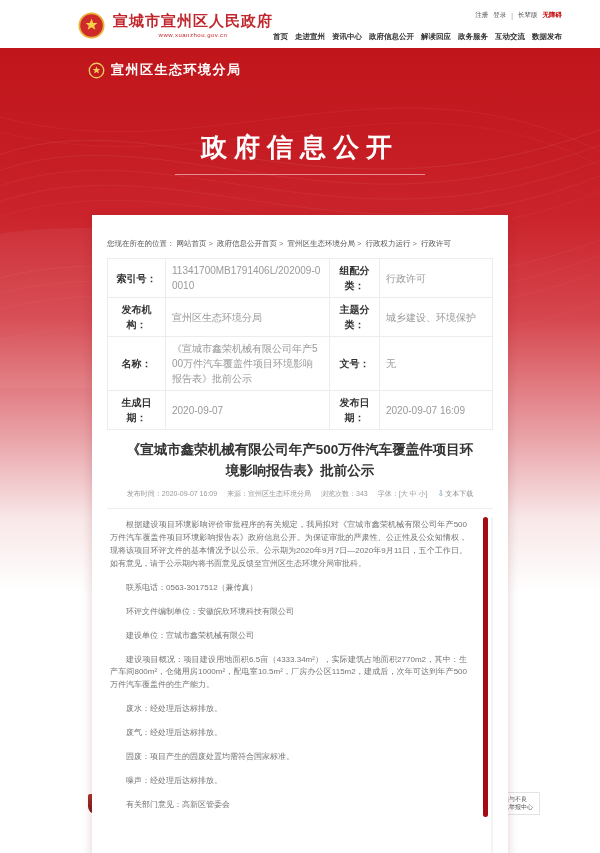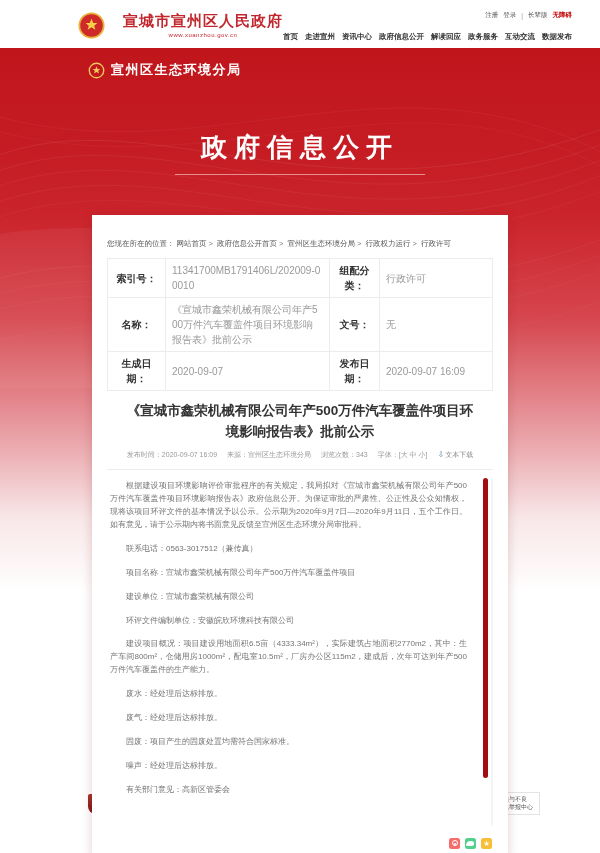--- a/index.html
+++ b/index.html
@@ -7,21 +7,21 @@
     --scroll-thumb:#a30d12; --share-weibo:#f56c6c; --share-wechat:#52cf8a; --share-qzone:#f6bf36;
   }
   *{box-sizing:border-box; margin:0; padding:0;}
   html,body{width:600px; height:853px; overflow:hidden; background:#fff;
     font-family:"Liberation Sans","DejaVu Sans",sans-serif;}
   a{text-decoration:none; cursor:pointer;}
 
   
   .site-header{height:48px; background:#fff; display:flex; align-items:center;
     justify-content:space-between; padding:2px 78px 0 78px;}
-  .header-left{display:flex; align-items:center; gap:18px;}
+  .header-left{display:flex; align-items:center; gap:8px;}
   .emblem svg{width:27px; height:27px; display:block;}
   .site-title{font-family:"Liberation Serif","DejaVu Serif",serif; font-weight:bold;
     color:#c1272d; font-size:15px; letter-spacing:1px; white-space:nowrap;}
   .site-url{font-size:6px; color:#c1272d; text-align:center; margin-top:1px; letter-spacing:.5px;}
   .header-right{display:flex; flex-direction:column; align-items:flex-end; gap:12px; padding-top:3px;}
   .top-links{font-size:6.5px; color:#555; display:flex; gap:5px; align-items:center;}
   .top-links a{color:#555;}
   .top-links .red{color:var(--link-red); font-weight:bold;}
   .top-links .tdiv{color:#999;}
   .main-nav{display:flex; gap:7px; font-size:7.5px; color:#333; font-weight:600; white-space:nowrap;}
@@ -199,20 +199,26 @@
           <col>
         </colgroup>
       <tbody>
           <tr>
         <td class="lbl">索引号：</td>
         <td class="val">11341700MB1791406L/202009-00010</td>
         <td class="lbl">组配分类：</td>
         <td class="val">行政许可</td>
       </tr>
       <tr>
+        <td class="lbl">发布机构：</td>
+        <td class="val">宣州区生态环境分局</td>
+        <td class="lbl">主题分类：</td>
+        <td class="val">城乡建设、环境保护</td>
+      </tr>
+      <tr>
         <td class="lbl">名称：</td>
         <td class="val">《宣城市鑫荣机械有限公司年产500万件汽车覆盖件项目环境影响报告表》批前公示</td>
         <td class="lbl">文号：</td>
         <td class="val">无</td>
       </tr>
       <tr>
         <td class="lbl">生成日期：</td>
         <td class="val">2020-09-07</td>
         <td class="lbl">发布日期：</td>
         <td class="val">2020-09-07 16:09</td>
@@ -226,23 +232,22 @@
       <span class="m"><span>发布时间：</span><span>2020-09-07 16:09</span></span>
       <span class="m"><span>来源：</span><span>宣州区生态环境分局</span></span>
       <span class="m"><span>浏览次数：</span><span>343</span></span>
       <span class="m">字体：[大 中 小]</span>
       <span class="m dl"><span class="download-ic">⇩</span><span>文本下载</span></span>
     </div>
 
     <div class="article-scroll">
       <p class="para">根据建设项目环境影响评价审批程序的有关规定，我局拟对《宣城市鑫荣机械有限公司年产500万件汽车覆盖件项目环境影响报告表》政府信息公开。为保证审批的严肃性、公正性及公众知情权，现将该项目环评文件的基本情况予以公示。公示期为2020年9月7日—2020年9月11日，五个工作日。如有意见，请于公示期内将书面意见反馈至宣州区生态环境分局审批科。</p>
       <p class="para">联系电话：0563-3017512（兼传真）</p>
-      <p class="para">项目名称：宣城市鑫荣机械有限公司年产500万件汽车覆盖件项目</p>
+      <p class="para">环评文件编制单位：安徽皖欣环境科技有限公司</p>
       <p class="para">建设单位：宣城市鑫荣机械有限公司</p>
-      <p class="para">环评文件编制单位：安徽皖欣环境科技有限公司</p>
       <p class="para">建设项目概况：项目建设用地面积6.5亩（4333.34m²），实际建筑占地面积2770m2，其中：生产车间800m²，仓储用房1000m²，配电室10.5m²，厂房办公区115m2，建成后，次年可达到年产500万件汽车覆盖件的生产能力。</p>
       <p class="para">废水：经处理后达标排放。</p>
       <p class="para">废气：经处理后达标排放。</p>
       <p class="para">固废：项目产生的固废处置均需符合国家标准。</p>
       <p class="para">噪声：经处理后达标排放。</p>
       <p class="para">有关部门意见：高新区管委会</p>
 
       <div class="scroll-track"></div>
       <div class="scroll-thumb"></div>
     </div>

